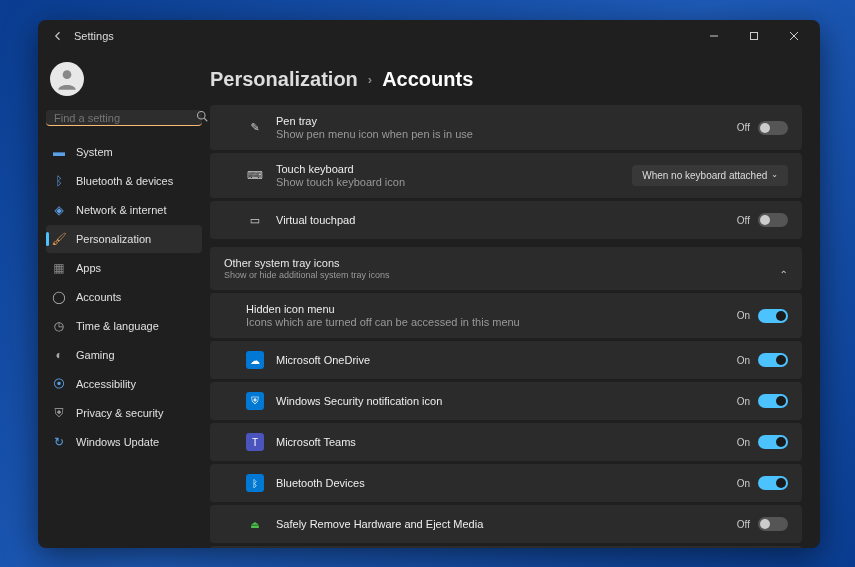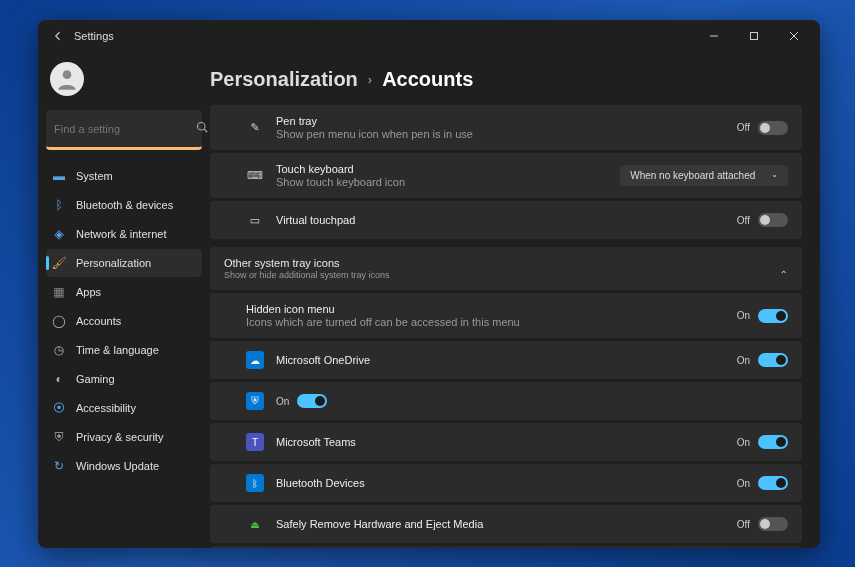--- a/index.html
+++ b/index.html
@@ -18,22 +18,22 @@
 .back-btn { width: 28px; height: 28px; display:flex; align-items:center; justify-content:center; color:#ccc; font-size:12px; cursor:pointer;}
 .title { font-size: 11px; color: #ddd; margin-left: 2px; text-align: center; }
 .winbtns { margin-left: auto; display: flex; }
 .winbtn { width: 40px; height: 28px; display:flex; align-items:center; justify-content:center; color:#ccc; }
 .winbtn svg { width:10px; height:10px; }
 .body { flex:1; display:flex; overflow:hidden; }
 .sidebar { width: 172px; padding: 6px 8px 8px 8px; display:flex; flex-direction:column; }
 .avatar { width: 34px; height: 34px; border-radius:50%; background:#e8e8e8; margin: 4px 0 14px 4px; display:flex; align-items:center; justify-content:center;}
 .avatar svg { width:26px; height:26px; fill:#888;}
 .search {
-  background:#2d2d2d; border-radius:4px; height:40px; display:flex; align-items:center;
-  padding: 0 8px; margin-bottom:12px; border-bottom: 3px solid #fdba74;
+  background:#2d2d2d; border-radius:4px; height:16px; display:flex; align-items:center;
+  padding: 0 8px; margin-bottom:12px; border-bottom: 1px solid #fdba74;
 }
 .search input { flex:1; background:transparent; border:none; outline:none; color:#ccc; font-size:11px;}
 .search-icon { color:#aaa; font-size:12px;}
 .navlist { display:flex; flex-direction:column; gap:1px;}
 .navitem {
   display:flex; align-items:center; height:28px; border-radius:4px; padding:0 6px; gap:10px;
   font-size:11px; color:#e0e0e0; cursor:pointer;
 }
 .navitem.selected { background:#2d2d2d; position:relative;}
 .navitem.selected::before { content:""; position:absolute; left:0; top:7px; bottom:7px; width:3px; background:#4cc2ff; border-radius:2px;}
@@ -58,21 +58,21 @@
 .toggle.on { background:#4cc2ff;}
 .toggle.off { background:#555;}
 .toggle::after{
   content:""; position:absolute; width:10px; height:10px; border-radius:50%; top:2px;
   background:#000;
 }
 .toggle.on::after{ right:2px; background:#1a1a1a;}
 .toggle.off::after{ left:2px; background:#ccc;}
 .dropdown {
   background:#383838; border-radius:4px; padding:5px 10px; font-size:10px; color:#ddd;
-  display:flex; align-items:flex-start; gap:16px; cursor:pointer;
+  display:flex; align-items:flex-start; gap:4px; cursor:pointer;
 }
 .section-header {
   background:#2b2b2b; border-radius:4px; padding:10px 14px; margin-top:8px; margin-bottom:3px;
   display:flex; align-items:flex-end;
 }
 .section-header .txt{flex:1;}
 .section-header .ttl{font-size:11px;}
 .section-header .sub{font-size:9px;color:#999;margin-top:1px;}
 .chev { color:#ccc; font-size:10px;}
 .app-icon { width:18px; height:18px; border-radius:3px; display:flex; align-items:center; justify-content:center; margin-right:12px; font-size:10px; color:#fff;}
@@ -231,20 +231,23 @@
         <span class="app-icon" style="background:#0078d4">☁</span>
         <div class="txt">
             <div class="ttl">Microsoft OneDrive</div>
           </div>
         <span class="state-label">On</span>
         <div class="toggle on"></div>
       </div>
 
       <div class="card sub">
         <span class="app-icon" style="background:#0078d4">⛨</span>
+        <div class="txt">
+            <div class="ttl">Windows Security notification icon</div>
+          </div>
         <span class="state-label">On</span>
         <div class="toggle on"></div>
       </div>
 
       <div class="card sub">
         <span class="app-icon" style="background:#4b53bc">T</span>
         <div class="txt">
             <div class="ttl">Microsoft Teams</div>
           </div>
         <span class="state-label">On</span>

